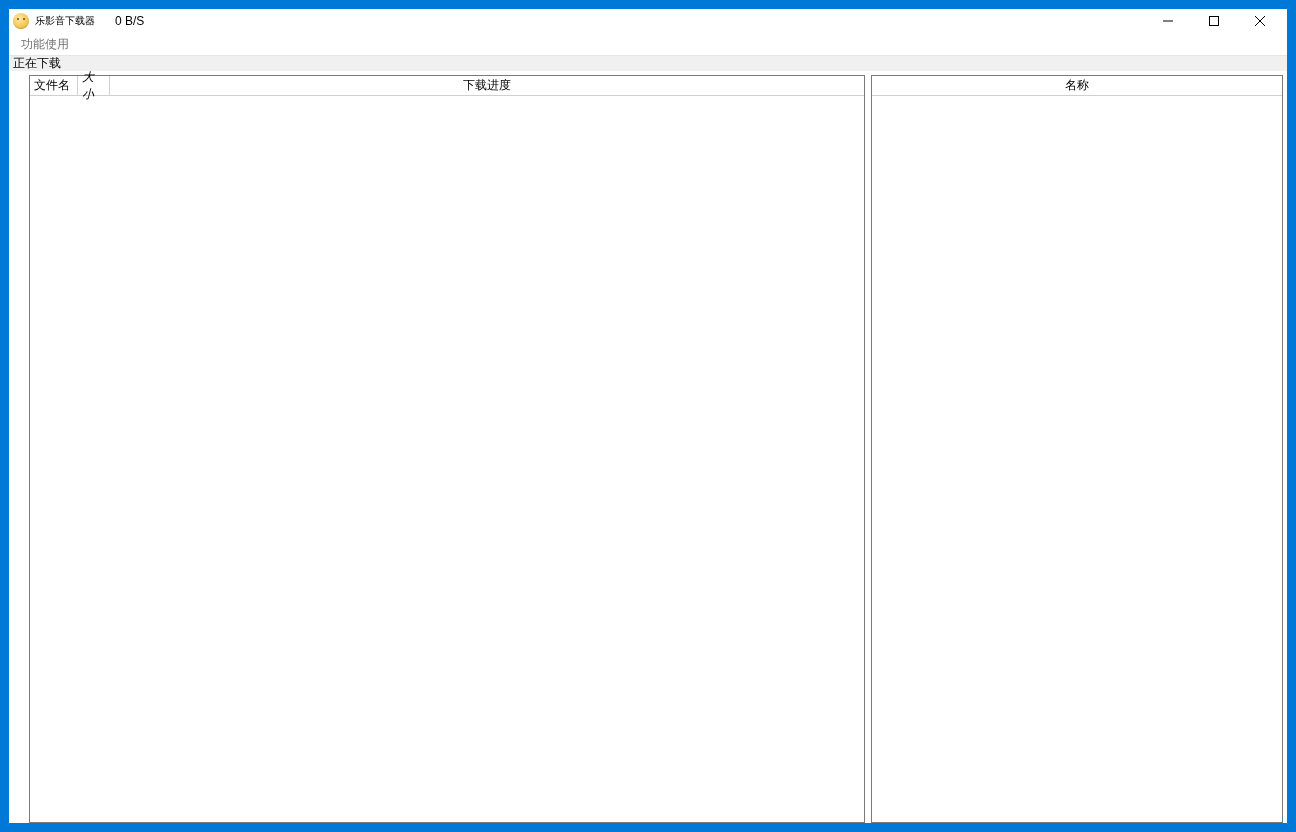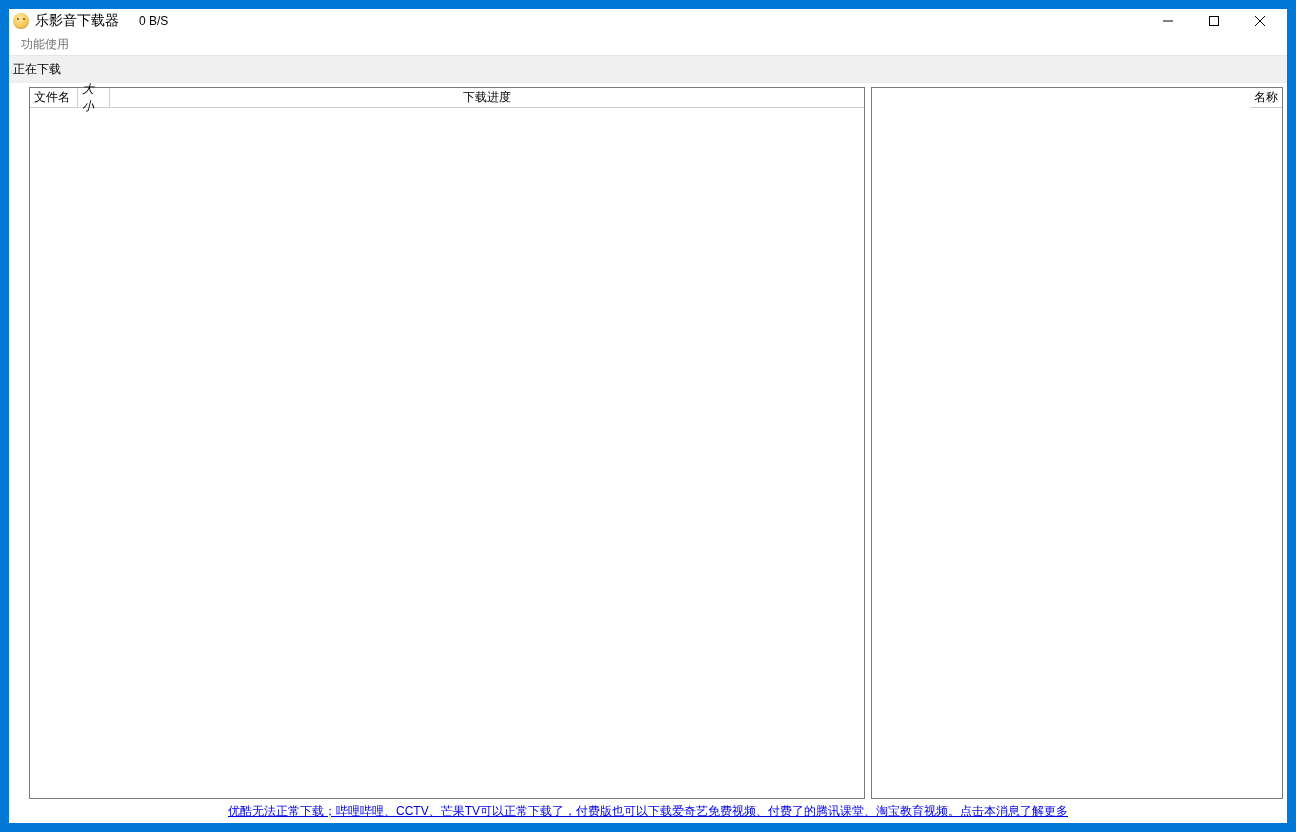--- a/index.html
+++ b/index.html
@@ -47,21 +47,21 @@
       width: 2px;
       height: 2px;
       background: #6b4a0f;
       border-radius: 50%;
       top: 5px;
     }
     .titlebar-icon::before { left: 4px; }
     .titlebar-icon::after { right: 4px; }
     .titlebar-title {
       color: #000;
-      font-size: 14px;
+      font-size: 10px;
     }
     .titlebar-speed {
       margin-left: 20px;
       color: #000;
       font-size: 12px;
     }
     .titlebar-controls {
       margin-left: auto;
       display: flex;
     }
@@ -84,21 +84,21 @@
     }
     .menu-item {
       padding: 2px 8px;
       font-size: 12px;
       color: #737373;
       cursor: default;
     }
     .section-labels {
       display: flex;
       background: #f0f0f0;
-      height: 28px;
+      height: 16px;
       align-items: center;
       border-top: 1px solid #e5e5e5;
     }
     .section-label-left {
       width: 840px;
       padding-left: 4px;
       font-size: 12px;
       color: #000;
     }
     .section-label-right {
@@ -118,21 +118,20 @@
       border: 1px solid #7a7a7a;
       background: #fff;
       display: flex;
       flex-direction: column;
     }
     .panel-left {
       width: 836px;
     }
     .panel-right {
       flex: 1;
-      align-items: flex-end;
     }
     .table-header {
       display: flex;
       height: 20px;
       background: #ffffff;
     }
     .th {
       border-right: 1px solid #d0d0d0;
       border-bottom: 1px solid #d0d0d0;
       font-size: 12px;
@@ -211,16 +210,13 @@
     </div>
 
     <div class="panel panel-right">
       <div class="table-header">
         <div class="th name">名称</div>
       </div>
       <div class="table-body"></div>
     </div>
   </div>
 
-  <div class="footer">
-    <span class="footer-link">优酷无法正常下载；哔哩哔哩、CCTV、芒果TV可以正常下载了，付费版也可以下载爱奇艺免费视频、付费了的腾讯课堂、淘宝教育视频。点击本消息了解更多</span>
-  </div>
 </div>
 
 </body></html>

